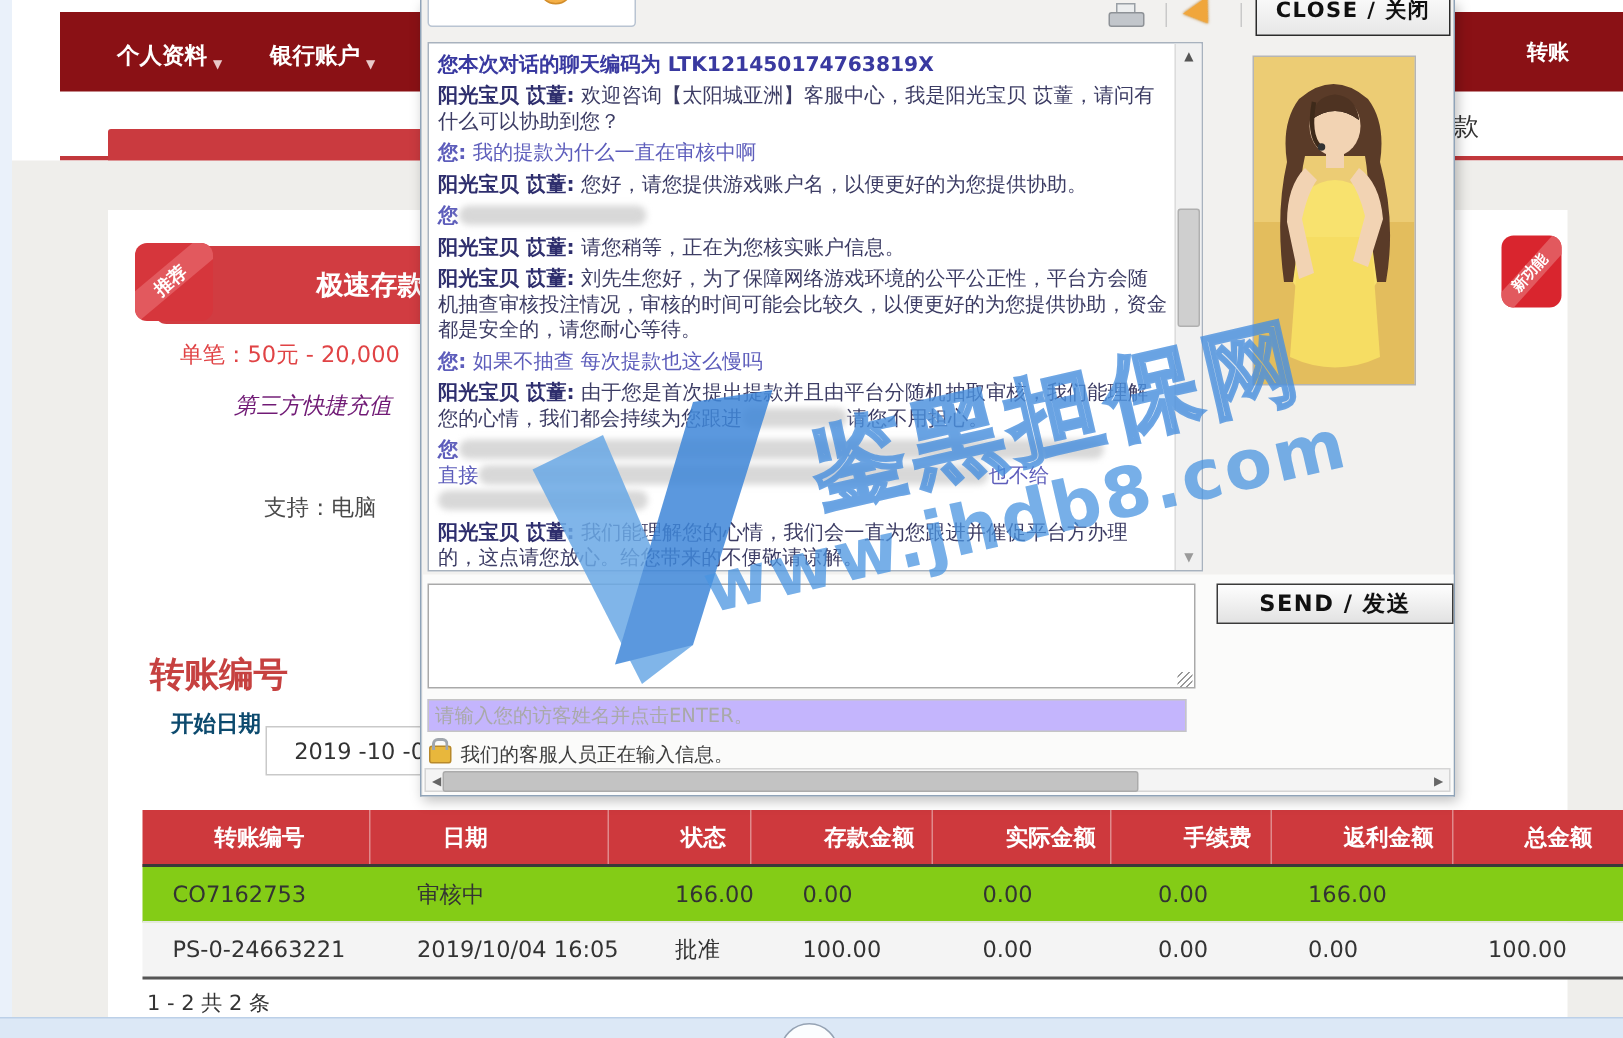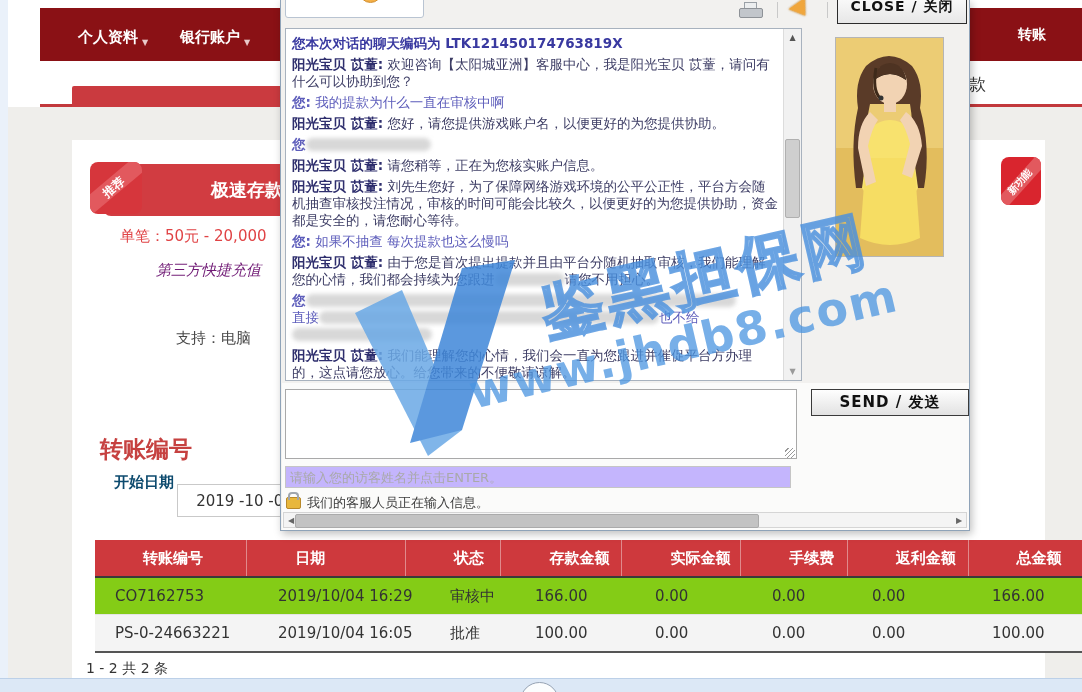--- a/index.html
+++ b/index.html
@@ -57,21 +57,21 @@
     color:#333;font-size:15px;}
   .th:nth-child(1),.td:nth-child(1){width:163px;}
   .th:nth-child(2),.td:nth-child(2){width:172px;}
   .th:nth-child(3),.td:nth-child(3){width:85px;}
   .th:nth-child(4),.td:nth-child(4){width:120px;}
   .th:nth-child(5),.td:nth-child(5){width:117px;}
   .th:nth-child(6),.td:nth-child(6){width:100px;}
   .th:nth-child(7),.td:nth-child(7){width:120px;}
   .th:nth-child(8),.td:nth-child(8){width:110px;}
 
-  .pagination{position:absolute;left:86px;top:660px;color:#333;font-size:14px;}
+  .pagination{position:absolute;left:98px;top:660px;color:#333;font-size:14px;}
   .footer{position:absolute;left:0;top:678px;width:1082px;height:14px;background:#dce8f6;border-top:1px solid #bcd0e8;}
   .totop{position:absolute;left:520px;top:682px;width:37px;height:37px;border-radius:50%;
     background:#fbfdfe;border:1px solid #96a3b4;cursor:pointer;}
 
   
   .chat{position:absolute;left:280px;top:0;width:690px;height:531px;background:#f2f1ef;
     border:1px solid #8fa3b8;border-top:none;box-sizing:border-box;box-shadow:2px 3px 8px rgba(0,0,0,.25);}
   .chat-bottom{position:absolute;left:1px;top:383px;width:687px;height:147px;background:#fbfbfa;}
   .msg-quick-input{position:absolute;left:4px;top:-10px;width:137px;height:26px;background:#fff;
     border:1px solid #b9c4d2;border-radius:3px;}
@@ -194,21 +194,20 @@
         <div class="th">状态</div>
         <div class="th">存款金额</div>
         <div class="th">实际金额</div>
         <div class="th">手续费</div>
         <div class="th">返利金额</div>
         <div class="th">总金额</div>
       </div>
     <div>
         <div class="tr">
           <div class="td">CO7162753</div>
-          <div class="td">2019/10/04 16:29</div>
           <div class="td">审核中</div>
           <div class="td">166.00</div>
           <div class="td">0.00</div>
           <div class="td">0.00</div>
           <div class="td">0.00</div>
           <div class="td">166.00</div>
         </div>
         <div class="tr alt">
           <div class="td">PS-0-24663221</div>
           <div class="td">2019/10/04 16:05</div>

